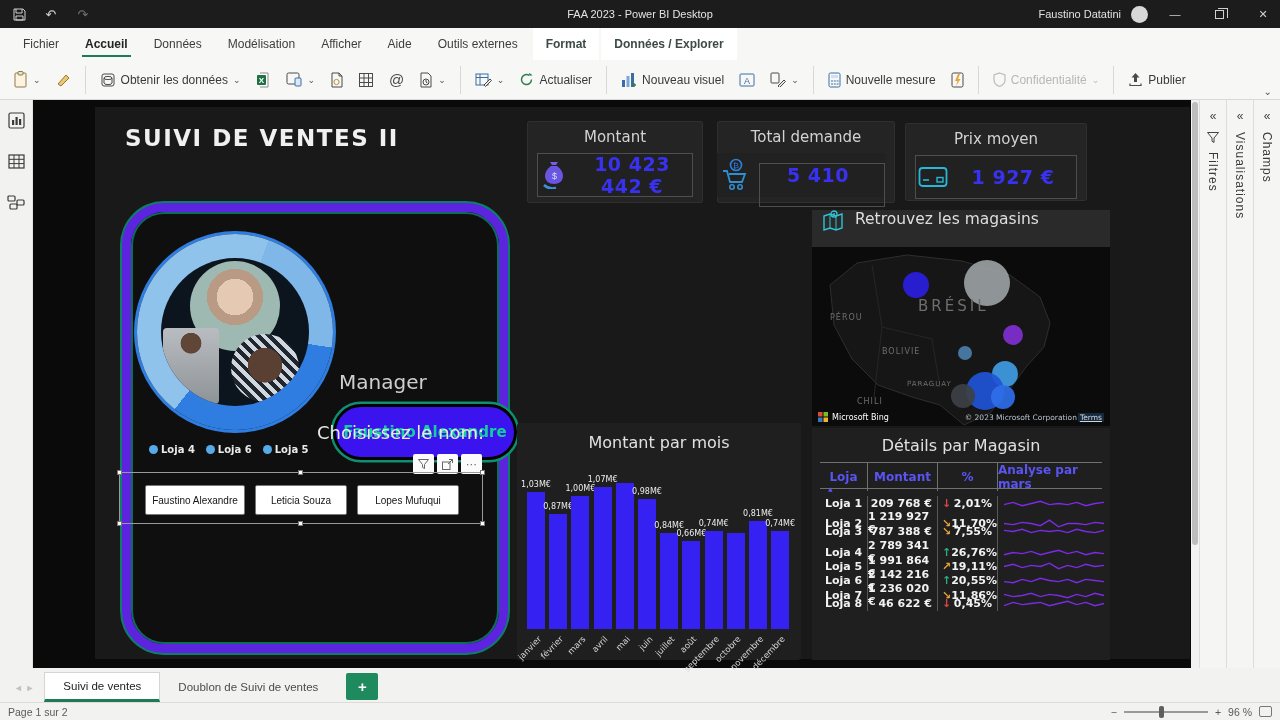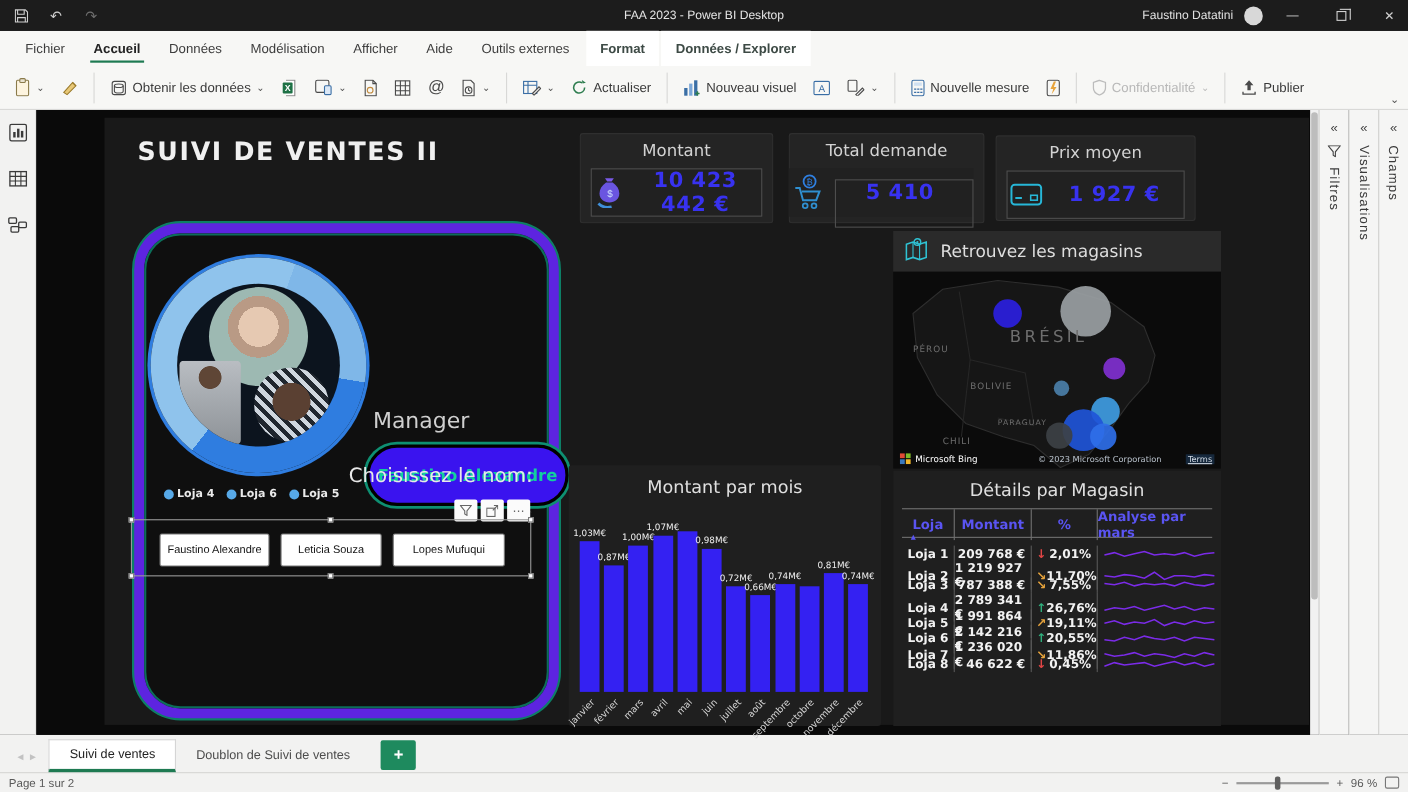--- a/index.html
+++ b/index.html
@@ -108,27 +108,27 @@
   
   .barpanel { position:absolute; left:422px; top:316px; width:284px; height:237px; background:#1f1f1f; border-radius:3px; }
   .panel-title { position:absolute; top:10px; left:0; right:0; text-align:center; font-size:16px; color:#e0e0e0; }
   .bar { position:absolute; background:#3421f2; width:18px; }
   .bval { position:absolute; font-size:8px; color:#ededed; white-space:nowrap; transform:translateX(-50%); }
   .bmonth { position:absolute; font-size:8.5px; color:#d6d6d6; white-space:nowrap;
     transform:rotate(-46deg); transform-origin:100% 0; }
 
   
   .mappanel { position:absolute; left:717px; top:103px; width:298px; height:216px; background:#1e1e1e; }
-  .map-head { height:37px; background:#2a2a2a; display:flex; align-items:center; gap:9px; padding-left:10px; }
+  .map-head { height:37px; background:#2a2a2a; display:flex; gap:9px; padding-left:10px; }
   .map-title { font-size:15.5px; color:#dedede; }
   .map-area { position:relative; height:179px; background:#0b0b0b; overflow:hidden; }
   .clabel { position:absolute; color:#6e6e6e; letter-spacing:1px; font-family:"DejaVu Sans", sans-serif; }
   .bing { position:absolute; left:6px; bottom:4px; display:flex; align-items:center; gap:4px;
     font-size:8px; color:#ffffff; }
-  .attrib { position:absolute; right:6px; bottom:4px; font-size:7.5px; color:#b9c2cc; display:flex; gap:22px;margin-top:33px; }
+  .attrib { position:absolute; right:6px; bottom:4px; font-size:7.5px; color:#b9c2cc; display:flex; gap:1px;margin-top:33px; }
   .terms { text-decoration:underline; background:#16283c; padding:0 2px; color:#cfd8e2; }
 
   
   .tablepanel { position:absolute; left:717px; top:321px; width:298px; height:232px; background:#1f1f1f; }
   .thead { position:absolute; top:34px; left:8px; right:8px; height:27px; display:grid;
     grid-template-columns:48px 70px 60px 1fr; align-items:center; color:#5a54f2; font-weight:bold;
     font-size:12px; border-top:1px solid #707070; border-bottom:1px solid #707070; }
   .thead .hc { height:100%; display:flex; align-items:center; justify-content:center; border-right:1px solid #707070; position:relative; }
   .thead .hc:last-child { border-right:none; }
   .sort-tri { position:absolute; left:8px; bottom:-1px; font-size:6px; color:#5a54f2; }
@@ -475,21 +475,21 @@
             <span class="bmonth" style="right: 220.6px; top: 211px;">mars</span>
             <div class="bar" style="left: 76.6px; top: 63.9818px; height: 142.018px; background: rgb(52, 33, 242);"></div>
             <span class="bval" style="left: 85.6px; top: 51.9818px;">1,07M€</span>
             <span class="bmonth" style="right: 198.4px; top: 211px;">avril</span>
             <div class="bar" style="left: 98.8px; top: 60px; height: 146px; background: rgb(52, 33, 242);"></div>
             <span class="bmonth" style="right: 176.2px; top: 211px;">mai</span>
             <div class="bar" style="left: 121px; top: 75.9273px; height: 130.073px; background: rgb(52, 33, 242);"></div>
             <span class="bval" style="left: 130px; top: 63.9273px;">0,98M€</span>
             <span class="bmonth" style="right: 154px; top: 211px;">juin</span>
             <div class="bar" style="left: 143.2px; top: 110.436px; height: 95.5636px; background: rgb(52, 33, 242);"></div>
-            <span class="bval" style="left: 152.2px; top: 98.4364px;">0,72M€</span>
+            <span class="bval" style="left: 152.2px; top: 98.4364px;">0,84M€</span>
             <span class="bmonth" style="right: 131.8px; top: 211px;">juillet</span>
             <div class="bar" style="left: 165.4px; top: 118.4px; height: 87.6px; background: rgb(52, 33, 242);"></div>
             <span class="bval" style="left: 174.4px; top: 106.4px;">0,66M€</span>
             <span class="bmonth" style="right: 109.6px; top: 211px;">août</span>
             <div class="bar" style="left: 187.6px; top: 107.782px; height: 98.2182px; background: rgb(52, 33, 242);"></div>
             <span class="bval" style="left: 196.6px; top: 95.7818px;">0,74M€</span>
             <span class="bmonth" style="right: 87.4px; top: 211px;">septembre</span>
             <div class="bar" style="left: 209.8px; top: 110.436px; height: 95.5636px; background: rgb(52, 33, 242);"></div>
             <span class="bmonth" style="right: 65.2px; top: 211px;">octobre</span>
             <div class="bar" style="left: 232px; top: 98.4909px; height: 107.509px; background: rgb(52, 33, 242);"></div>

